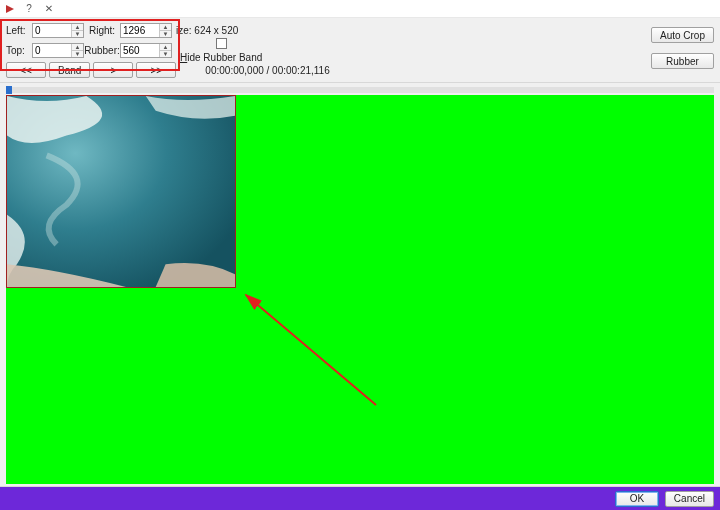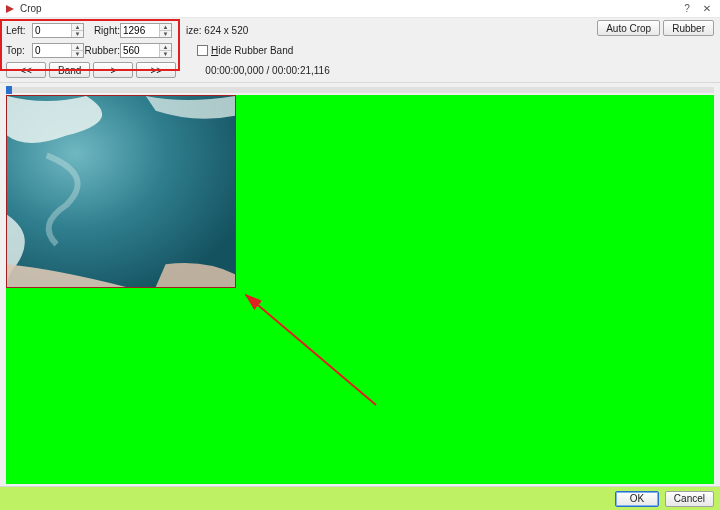--- a/index.html
+++ b/index.html
@@ -7,59 +7,58 @@
   .window { width: 720px; height: 510px; display: flex; flex-direction: column; background: #f0f0f0; position: relative; }
   .titlebar { height: 18px; display: flex; align-items: center; padding: 0 4px; background: #fff; border-bottom: 1px solid #e8e8e8; }
   .title-icon { width: 12px; height: 12px; margin-right: 4px; display: inline-flex; align-items: center; justify-content: center; }
   .title-text { flex: 1; color: #333; }
   .titlebar-ctrls { display: flex; gap: 2px; }
   .titlebar-btn { width: 18px; height: 14px; display: flex; align-items: center; justify-content: center; color: #555; font-size: 10px; cursor: default; }
   .controls { padding: 3px 6px 4px 6px; background: #f0f0f0; }
   .row { display: flex; align-items: center; height: 18px; }
   .row + .row { margin-top: 2px; }
   .lbl { width: 26px; text-align: left; color: #222; }
-  .lbl2 { width: 36px; text-align: right; color: #222; }
+  .lbl2 { width: 36px; text-align: center; color: #222; }
   .spin { display: inline-flex; align-items: stretch; height: 15px; border: 1px solid #a0a0a0; background: #fff; }
   .spin input { border: none; outline: none; width: 38px; padding: 0 2px; font-size: 10px; height: 100%; }
   .spin .ud { width: 12px; display: flex; flex-direction: column; border-left: 1px solid #c8c8c8; }
   .spin .ud div { flex: 1; display: flex; align-items: center; justify-content: center; font-size: 6px; color: #555; background: #f4f4f4; line-height: 1; }
   .spin .ud div:first-child { border-bottom: 1px solid #c8c8c8; }
-  .size-lbl { margin-left: 14px; color: #222; }
+  .size-lbl { margin-left: 4px; color: #222; }
   .btn { height: 16px; min-width: 44px; padding: 0 8px; border: 1px solid #a0a0a0; background: linear-gradient(#fefefe,#e8e8e8); border-radius: 2px; display: inline-flex; align-items: center; justify-content: center; color: #222; cursor: default; }
   .btn.primary { border-color: #2a6fcd; box-shadow: 0 0 0 1px #7fb1f0 inset; }
-  .ctrl-right { position: absolute; right: 6px; top: 20px; display: flex; flex-direction: row; gap: 3px; }
-  .chk { display: inline-flex; align-items: center; gap: 3px; margin-left: 25px; }
+  .ctrl-right { position: absolute; right: 6px; top: 27px; display: flex; flex-direction: column; gap: 10px; }
+  .chk { display: inline-flex; align-items: center; gap: 3px; margin-left: 8px; flex-direction: column; }
   .chk .box { width: 11px; height: 11px; border: 1px solid #777; background: #fff; }
   .chk .t { color: #222; }
   .chk .t u { text-decoration: underline; }
   .play-row { display: flex; gap: 3px; margin-top: 3px; align-items: center; }
   .play-row .btn { min-width: 40px; }
   .time { margin-left: 6px; color: #222; padding-left: 20px; }
   .highlight-box { position: absolute; left: 0; top: 19px; width: 180px; height: 52px; border: 2px solid #e02020; pointer-events: none; }
   .canvas-wrap { flex: 1; background: #f0f0f0; border-top: 1px solid #d8d8d8; padding: 4px 6px 2px 6px; display: flex; flex-direction: column; }
   .progress { height: 6px; background: #e0e0e0; position: relative; margin-bottom: 2px; }
   .progress .pos { position: absolute; left: 0; top: -1px; width: 6px; height: 8px; background: #2a6fcd; }
   .canvas { flex: 1; background: #00ff00; position: relative; overflow: hidden; }
   .frame { position: absolute; left: 0; top: 0; width: 230px; height: 193px; border: 1px solid #a02020; background: #2a7a88; overflow: hidden; }
   .frame svg { width: 100%; height: 100%; display: block; }
   .arrow { position: absolute; pointer-events: none; }
-  .bottom-bar { height: 24px; border-top: 1px solid #d8d8d8; background: #bef264; display: flex; align-items: center; justify-content: flex-end; padding: 0 6px; gap: 6px; }
+  .bottom-bar { height: 24px; border-top: 1px solid #d8d8d8; background: #6d28d9; display: flex; align-items: center; justify-content: flex-end; padding: 0 6px; gap: 6px; }
 </style>
 </head>
 <body>
 
 <div class="window">
 
   <div class="titlebar">
     <span class="title-icon">
       <svg viewBox="0 0 12 12">
           <path d="M2 2 L10 6 L2 10 Z" fill="#c03030"></path>
         </svg>
     </span>
-    <span class="title-text">Crop</span>
     <div class="titlebar-ctrls">
       <div class="titlebar-btn">?</div>
       <div class="titlebar-btn">✕</div>
     </div>
   </div>
 
   <div class="controls">
     <div class="row">
       <span class="lbl">Left:</span>
       <span class="spin">

